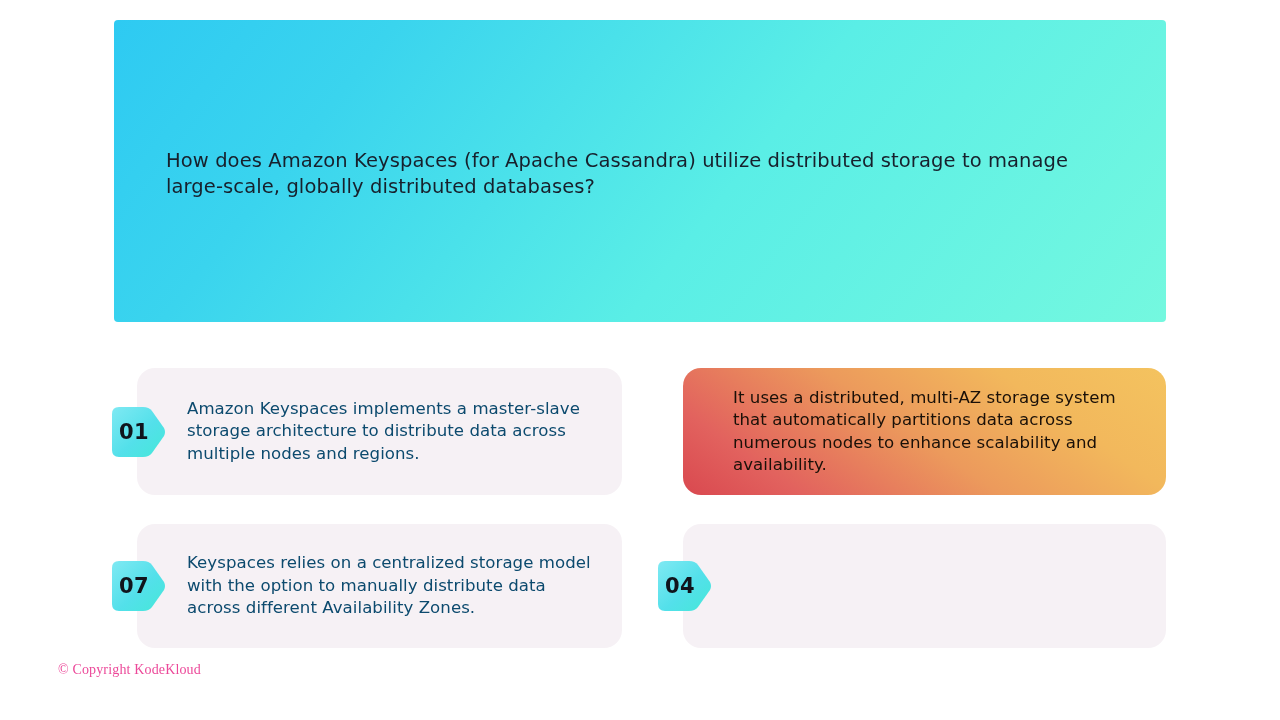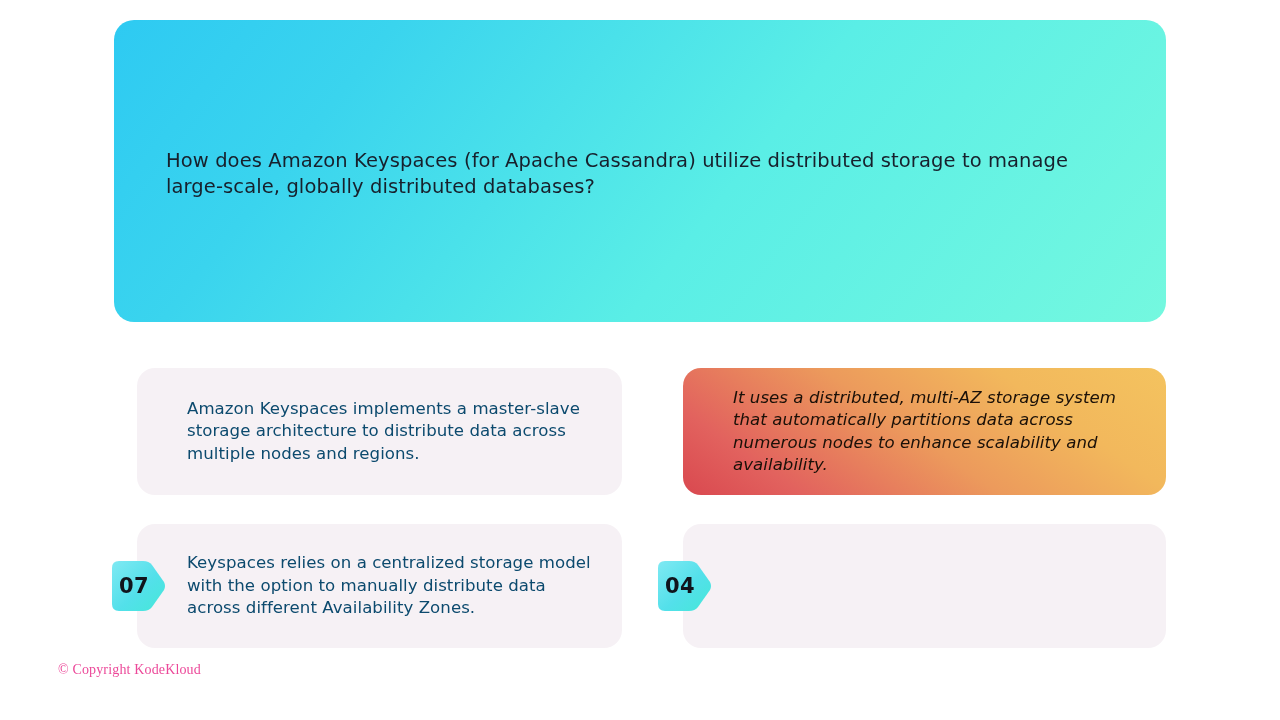--- a/index.html
+++ b/index.html
@@ -15,21 +15,21 @@
     position: relative;
   }
 
   
   #question-banner {
     position: absolute;
     left: 114px;
     top: 20px;
     width: 1052px;
     height: 302px;
-    border-radius: 20px;
+    border-radius: 4px;
     background: linear-gradient(128deg, #2ecaf2 0%, #3ad4ee 22%, #5aeee6 58%, #74f8df 100%);
     box-sizing: border-box;
   }
   #question-text {
     position: absolute;
     left: 52px;
     top: 128px;
     width: 955px;
     font-size: 19.5px;
     line-height: 26px;
@@ -84,21 +84,20 @@
     transform: translateY(-50%);
     left: 50px;
     right: 22px;
     font-size: 16.6px;
     line-height: 22.5px;
     color: #0c4a6e;
     letter-spacing: 0.05px;
   }
   .option-card.highlight .option-text {
     color: #1a1008;
-    font-style: italic;
   }
 
   
   #footer-copyright {
     position: absolute;
     left: 58px;
     top: 662px;
     font-size: 14px;
     color: #ec4899;
     letter-spacing: 0.15px;
@@ -106,20 +105,33 @@
   }
 </style>
 </head>
 <body>
 
 <div id="question-banner">
   <div id="question-text">How does Amazon Keyspaces (for Apache Cassandra) utilize distributed storage to manage large-scale, globally distributed databases?</div>
 </div>
 
 <div class="option-card plain" style="left:137px; top:368px; width:485px; height:127px;">
+  <div class="badge">
+    <svg viewBox="0 0 62 62">
+      <defs>
+        <linearGradient id="bg1" x1="0" y1="0" x2="1" y2="1">
+          <stop offset="0%" stop-color="#7fe9f3"></stop>
+          <stop offset="55%" stop-color="#53e0ea"></stop>
+          <stop offset="100%" stop-color="#45e8d8"></stop>
+        </linearGradient>
+      </defs>
+      <path d="M12,6 L36,6 Q42,6 45,10 L57,27 Q59,31 57,35 L45,52 Q42,56 36,56 L12,56 Q5,56 5,49 L5,13 Q5,6 12,6 Z" fill="url(#bg1)"></path>
+    </svg>
+    <span class="badge-num">01</span>
+  </div>
   <div class="option-text">Amazon Keyspaces implements a master-slave storage architecture to distribute data across multiple nodes and regions.</div>
 </div>
 
 <div class="option-card highlight" style="left:683px; top:368px; width:483px; height:127px;">
   <div class="option-text">It uses a distributed, multi-AZ storage system that automatically partitions data across numerous nodes to enhance scalability and availability.</div>
 </div>
 
 <div class="option-card plain" style="left:137px; top:524px; width:485px; height:124px;">
   <div class="badge">
     <svg viewBox="0 0 62 62">

